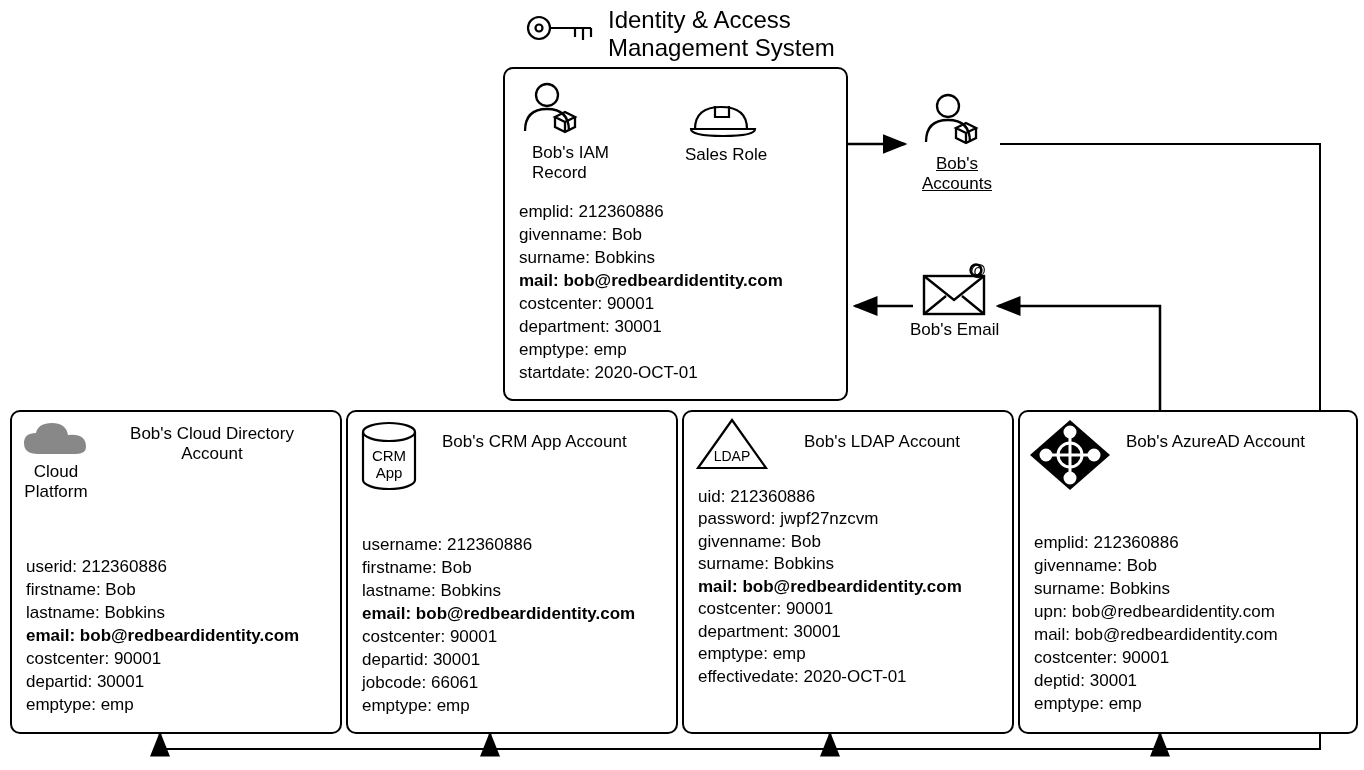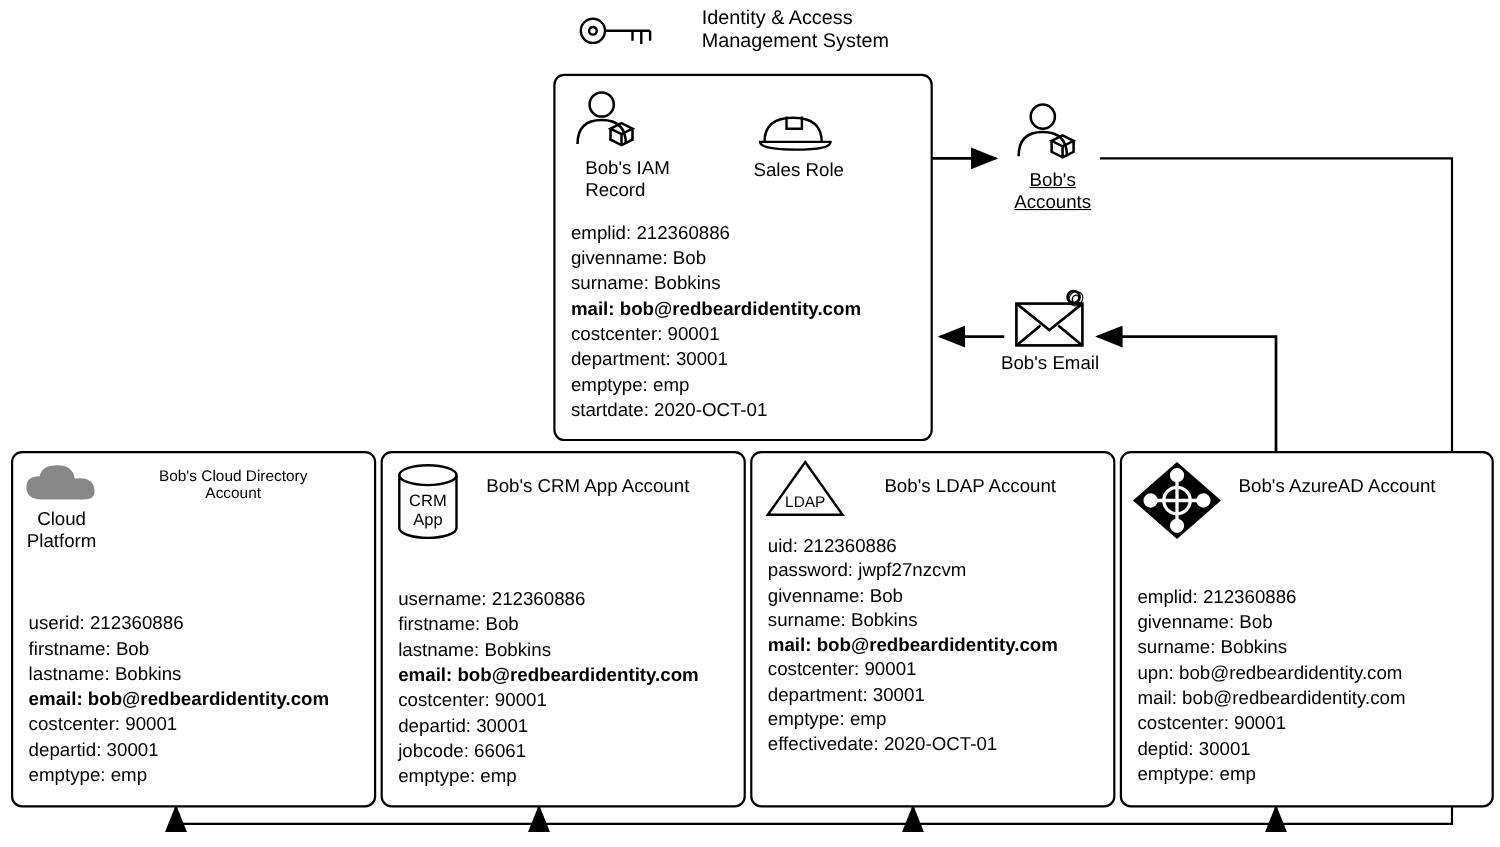--- a/index.html
+++ b/index.html
@@ -18,21 +18,21 @@
 
 <div class="canvas">
 
   <div class="icon" style="left:525px;top:8px;">
     <svg width="76" height="42" viewBox="0 0 76 42" fill="none" stroke="#000" stroke-width="2.2">
       <circle cx="14" cy="20" r="11"></circle>
       <circle cx="14" cy="20" r="3.5"></circle>
       <path d="M25 20 H66 M50 20 v9 M58 20 v12 M66 20 v9"></path>
     </svg>
   </div>
-  <div style="position:absolute;left:608px;top:6px;font-size:18px;margin-left:30px;">
+  <div style="position:absolute;left:608px;top:6px;font-size:24px;">
     <div>Identity &amp; Access</div>
     <div>Management System</div>
   </div>
 
   <div class="box" style="left:503px;top:67px;width:341px;height:330px;">
     <div class="icon" style="left:14px;top:10px;">
       <svg width="62" height="60" viewBox="0 0 62 60" fill="none" stroke="#000" stroke-width="2.3">
         <circle cx="28" cy="16" r="11"></circle>
         <path d="M6 52 q0 -22 22 -22 q22 0 22 22"></path>
         <path d="M36 38 l10 -5 l10 5 l-10 5 z M36 38 v10 l10 5 l10 -5 v-10 M46 43 v10"></path>
@@ -110,21 +110,21 @@
   <div class="box" style="left:10px;top:410px;width:328px;height:320px;">
     <div class="icon" style="left:8px;top:10px;">
       <svg width="70" height="40" viewBox="0 0 70 40">
         <path d="M18 32 q-14 0 -14 -11 q0 -10 12 -10 q2 -10 16 -10 q14 0 16 12 q18 -2 18 12 q0 7 -10 7 z" fill="#888"></path>
       </svg>
     </div>
     <div style="position:absolute;left:6px;top:50px;font-size:17px;text-align:center;width:76px;">
       <div>Cloud</div>
       <div>Platform</div>
     </div>
-    <div style="position:absolute;left:100px;top:12px;font-size:14px;text-align:center;width:200px;">
+    <div style="position:absolute;left:100px;top:12px;font-size:17px;text-align:center;width:200px;">
       <div>Bob's Cloud Directory</div>
       <div>Account</div>
     </div>
     <div class="attrs" style="left:14px;top:144px;">
         <div><span class="k ">userid: </span><span class="v ">212360886</span></div>
         <div><span class="k ">firstname: </span><span class="v ">Bob</span></div>
         <div><span class="k ">lastname: </span><span class="v ">Bobkins</span></div>
         <div><span class="k b">email: </span><span class="v b">bob@redbeardidentity.com</span></div>
         <div><span class="k ">costcenter: </span><span class="v ">90001</span></div>
         <div><span class="k ">departid: </span><span class="v ">30001</span></div>

